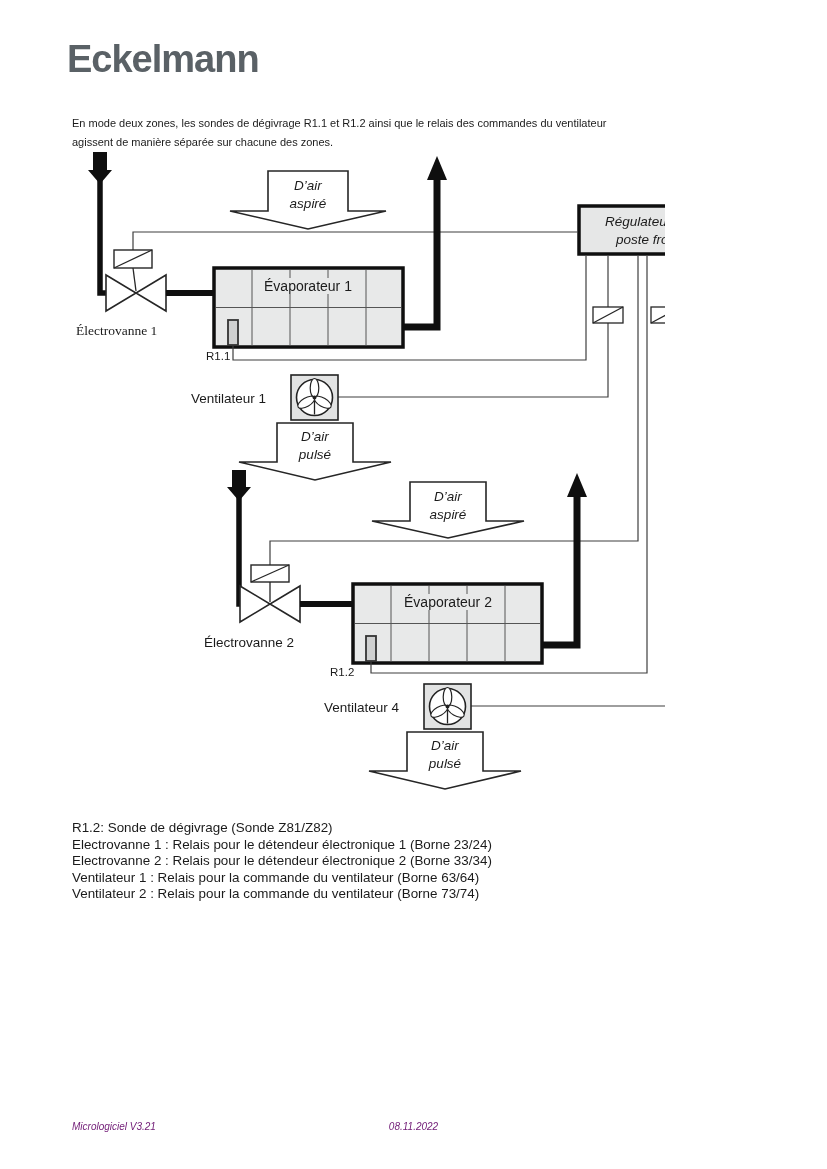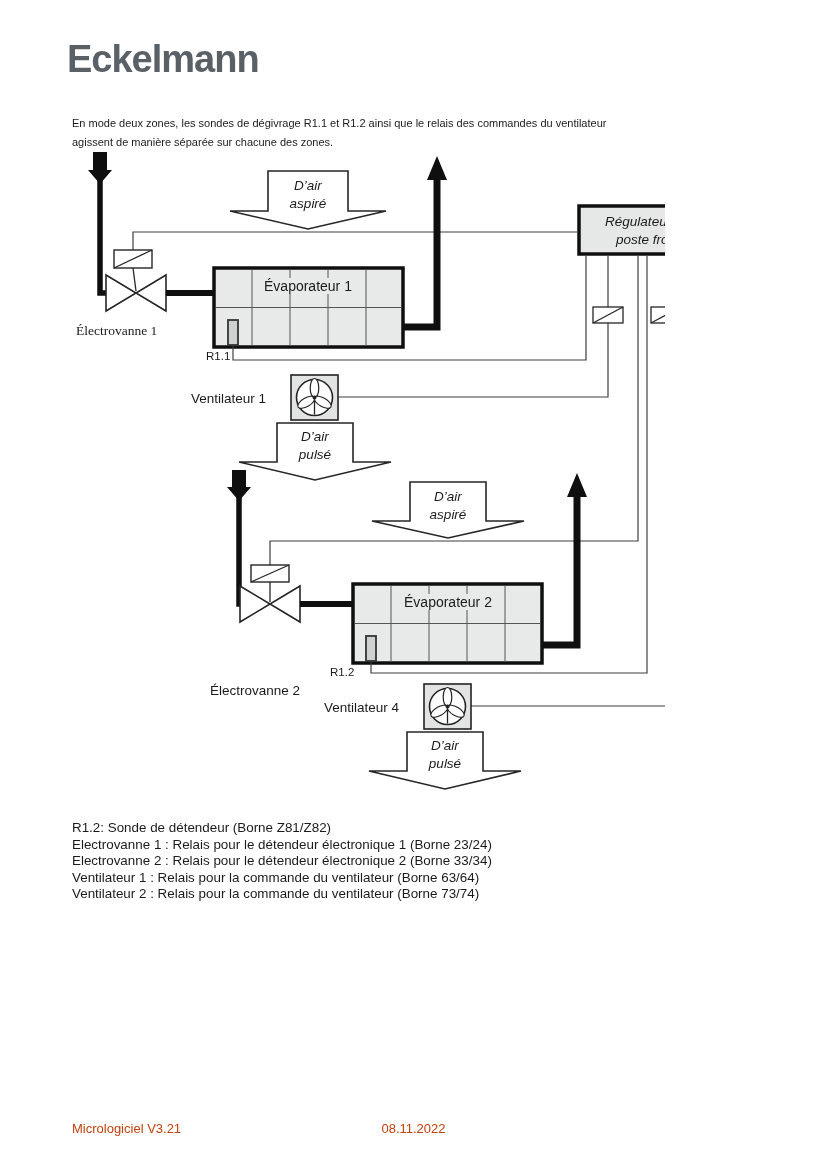--- a/index.html
+++ b/index.html
@@ -26,21 +26,21 @@
     font-size:14px;text-align:center;
     background:#e8e9e9;
   }
   .znr{
     left:629px;top:655px;width:110px;
     text-align:center;font-size:9px;color:#333;
     transform:rotate(-90deg);
     letter-spacing:0.3px;
   }
   .legend{left:72px;top:820px;font-size:13.4px;line-height:16.5px;}
-  .footer{top:1121px;font-size:13px;color:#c2410c;}
+  .footer{top:1121px;font-size:10px;color:#701a75;font-style:italic;}
   .footer-left{left:72px;}
   .footer-center{left:0;width:827px;text-align:center;}
   .footer-right{left:0;width:755px;text-align:right;}
   svg{position:absolute;left:0;top:0;}
   .wire{stroke:#3f3f3f;stroke-width:1.2;fill:none;}
   .pipe{stroke:#0f0f0f;fill:none;}
   .outline{fill:#ffffff;stroke:#262626;stroke-width:1.6;}
   .thin{stroke:#262626;stroke-width:1.3;fill:none;}
 </style>
 </head>
@@ -160,29 +160,29 @@
 poste froid</div>
   <div class="abs evap-label" style="left:254px;top:278px;width:108px;">Évaporateur 1</div>
   <div class="abs diag-label" style="left:76px;top:323px;font-family:Liberation Serif, serif;">Électrovanne 1</div>
   <div class="abs small-label" style="left:194px;top:350px;margin-left:12px;">R1.1</div>
   <div class="abs diag-label" style="left:191px;top:391px;">Ventilateur 1</div>
   <div class="abs diag-label ctr" style="left:270px;top:428px;width:90px;">D’air
 pulsé</div>
   <div class="abs diag-label ctr" style="left:403px;top:488px;width:90px;">D’air
 aspiré</div>
   <div class="abs evap-label" style="left:394px;top:594px;width:108px;">Évaporateur 2</div>
-  <div class="abs diag-label" style="left:210px;top:635px;margin-top:48px;">Électrovanne 2</div>
+  <div class="abs diag-label" style="left:204px;top:635px;">Électrovanne 2</div>
   <div class="abs small-label" style="left:330px;top:666px;text-align:right;">R1.2</div>
   <div class="abs diag-label" style="left:324px;top:700px;">Ventilateur 4</div>
   <div class="abs diag-label ctr" style="left:400px;top:737px;width:90px;">D’air
 pulsé</div>
   <div class="abs znr">ZNR. 112 030 F0</div>
 
   <div class="abs legend">
-    <div>R1.2: Sonde de détendeur (Borne Z81/Z82)</div>
+    <div>R1.2: Sonde de dégivrage (Sonde Z81/Z82)</div>
     <div>Electrovanne 1 : Relais pour le détendeur électronique 1 (Borne 23/24)</div>
     <div>Electrovanne 2 : Relais pour le détendeur électronique 2 (Borne 33/34)</div>
     <div>Ventilateur 1 : Relais pour la commande du ventilateur (Borne 63/64)</div>
     <div>Ventilateur 2 : Relais pour la commande du ventilateur (Borne 73/74)</div>
   </div>
 
   <div class="abs footer footer-left">Micrologiciel V3.21</div>
   <div class="abs footer footer-center">08.11.2022</div>
 
 </div>

